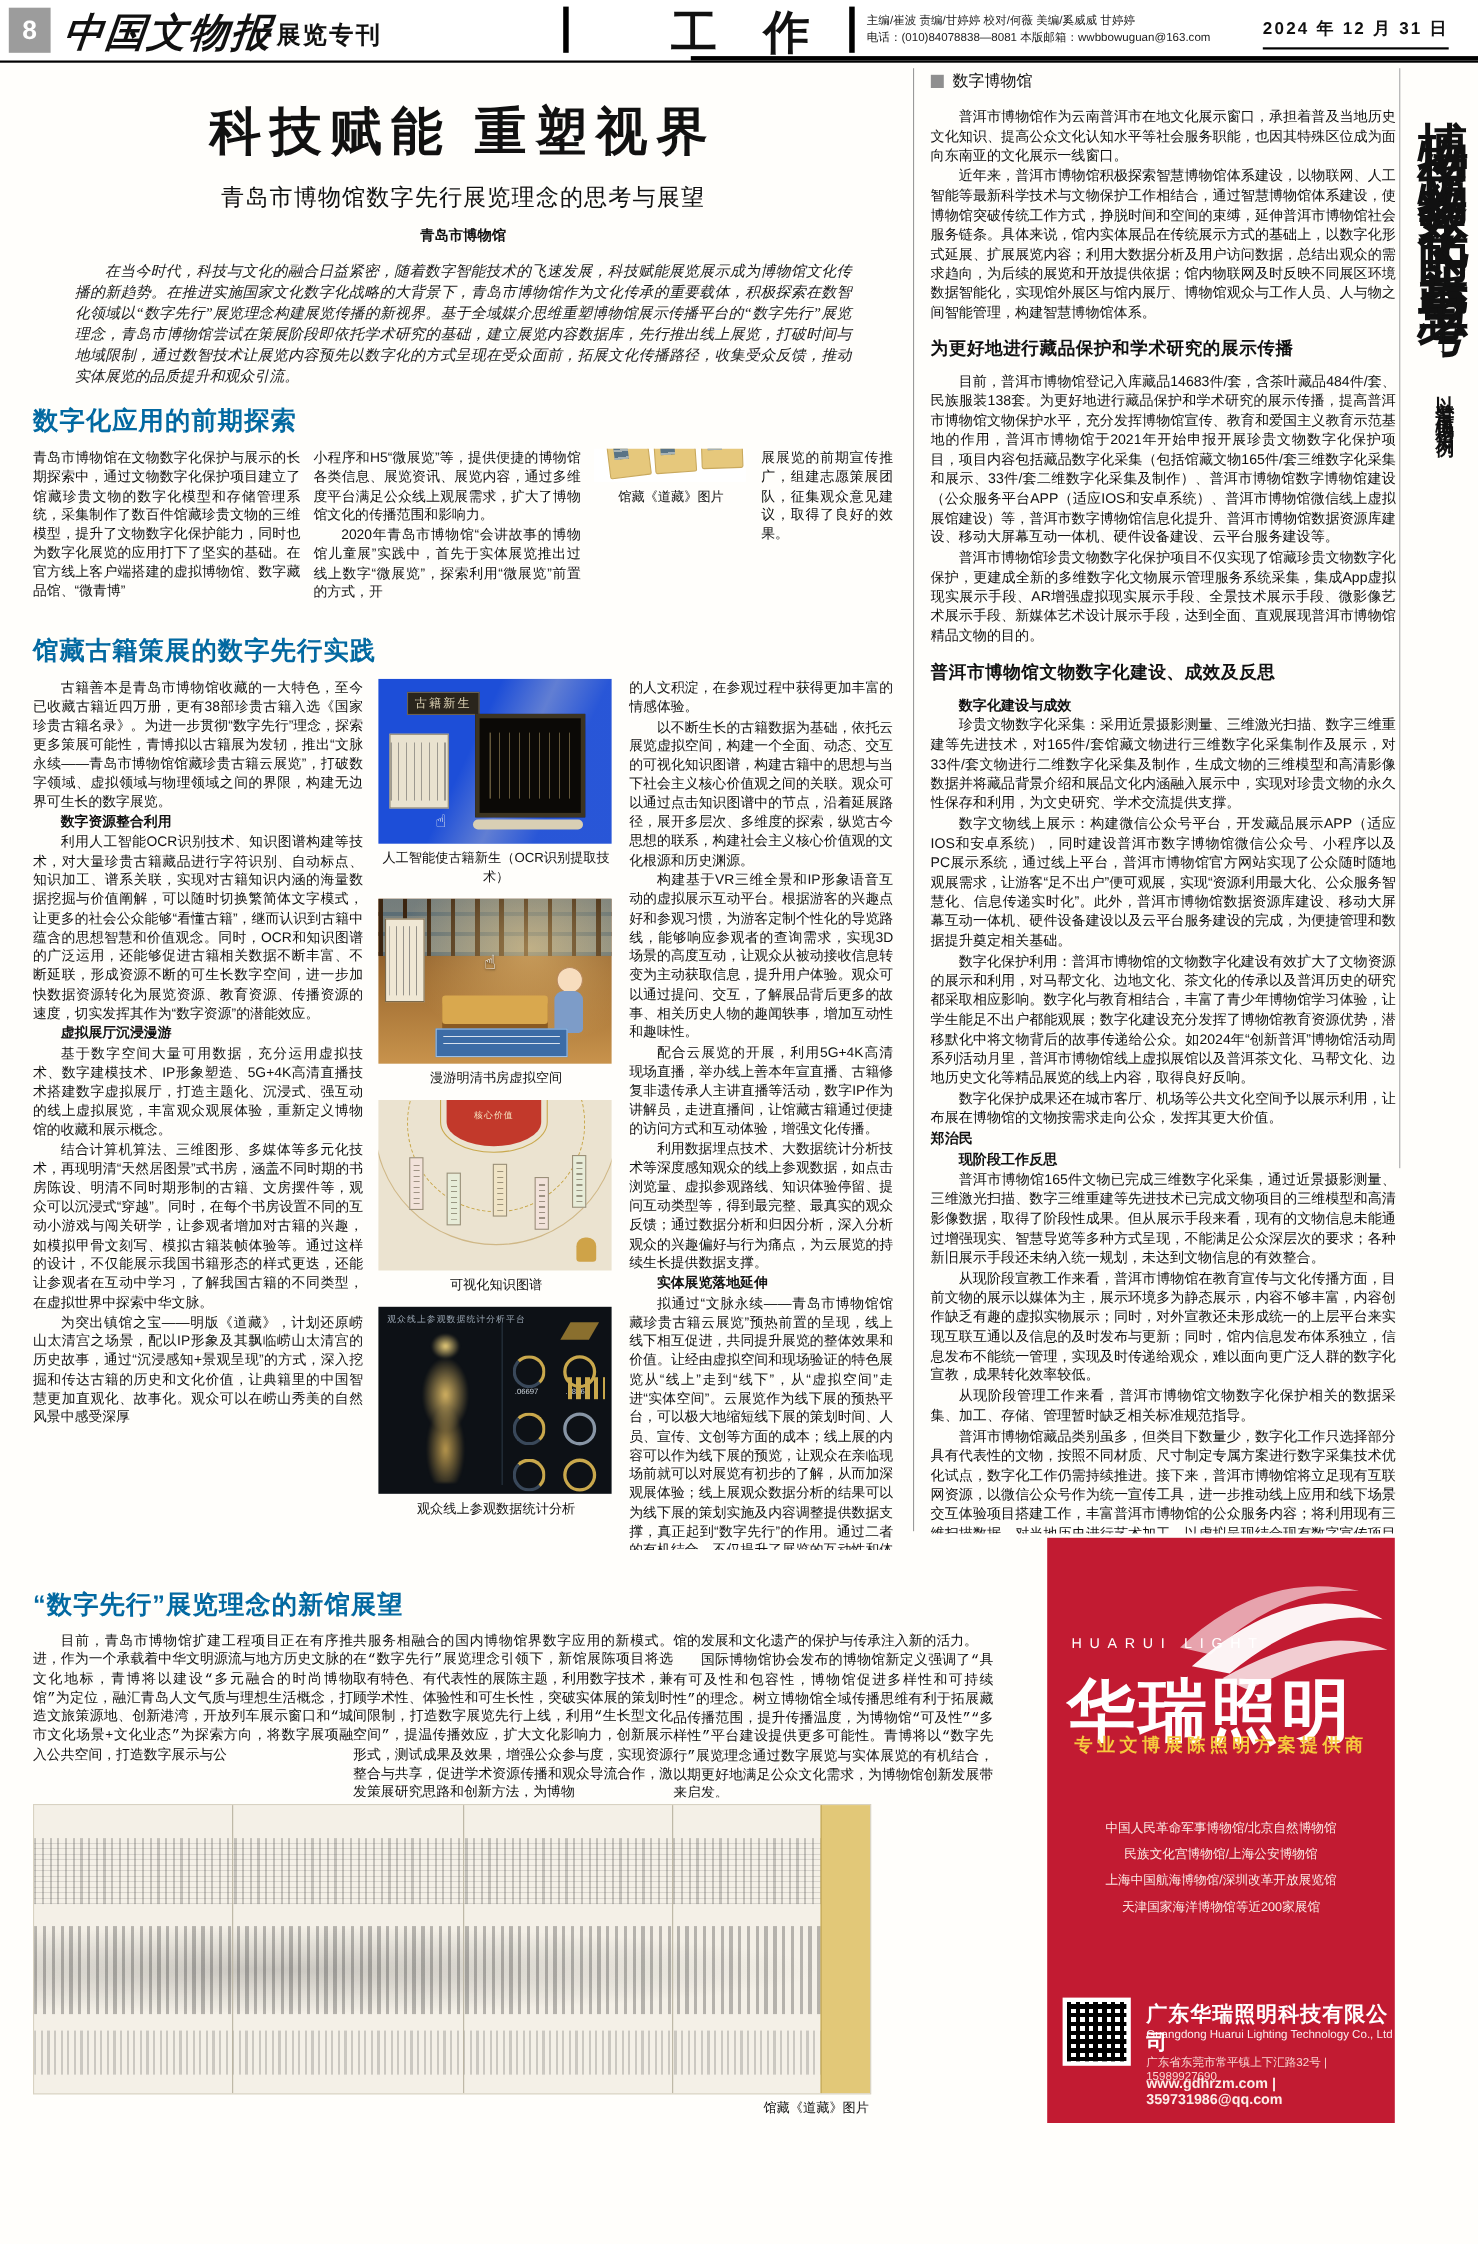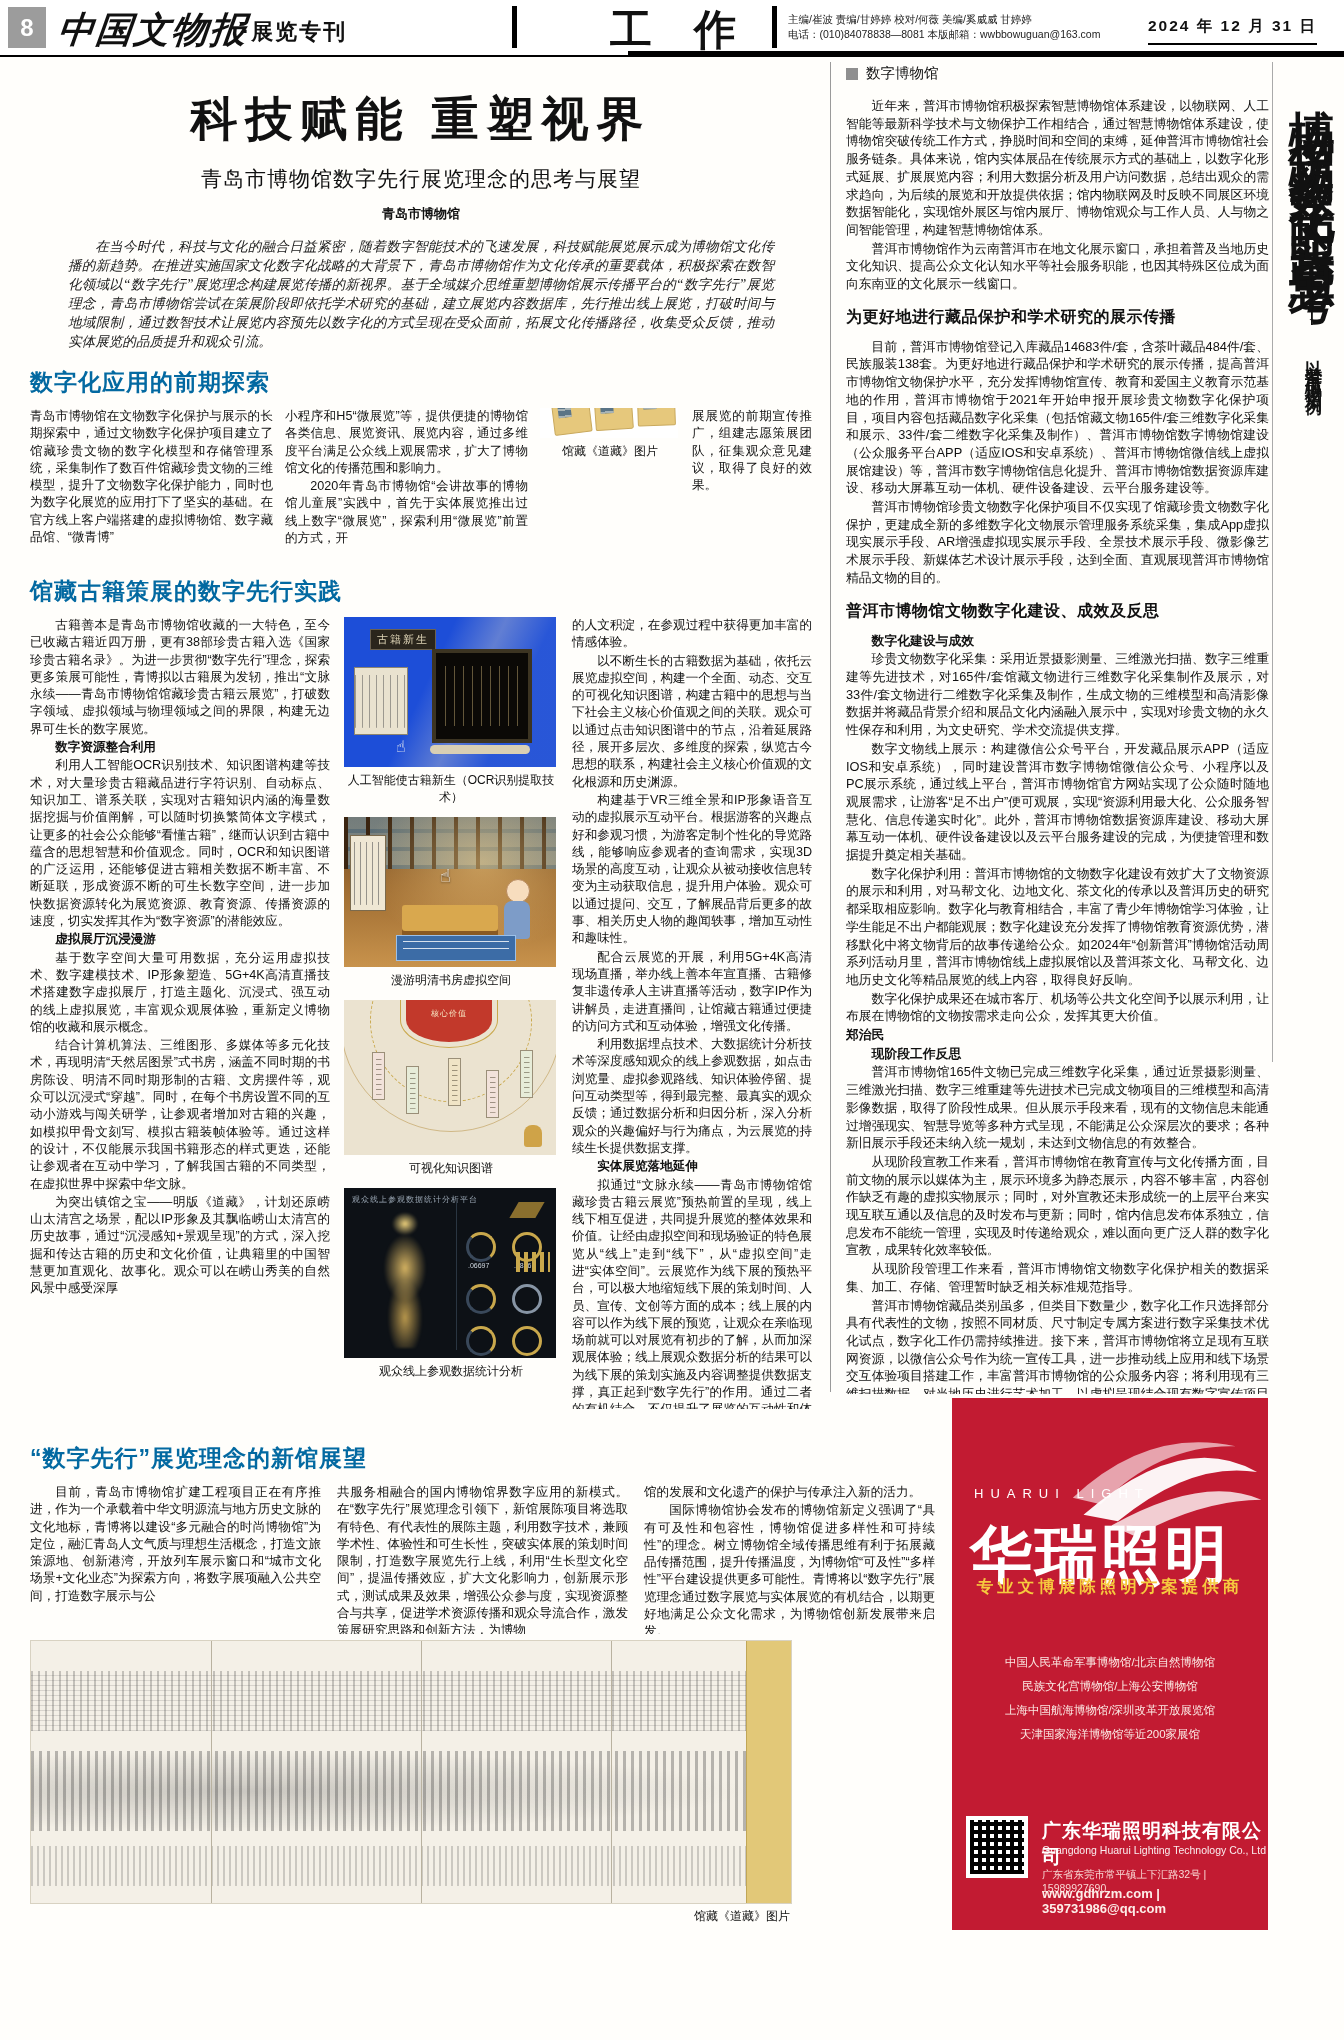--- a/index.html
+++ b/index.html
@@ -96,21 +96,21 @@
        filter:blur(1px);}
   .fig-dash .panel{position:absolute;left:112px;top:14px;width:92px;height:148px;border-left:1px solid #2a3642;}
   .g1,.g2,.g3,.g4,.g5,.g6{position:absolute;width:24px;height:24px;border-radius:50%;border:3px solid #39485a;}
   .gold{border-color:#c9a84c #c9a84c #39485a #39485a !important;}
   .fig-dash .num{position:absolute;color:#cfd8e0;font-size:7px;}
   .fig-dash .bars{position:absolute;right:6px;top:64px;width:34px;height:20px;
        background:repeating-linear-gradient(90deg,#c9a84c 0 4px,transparent 4px 8px);}
   .fig-dash .iso{position:absolute;right:16px;top:14px;width:26px;height:16px;background:#8a6f2e;transform:skewX(-30deg);}
   
   .s3{position:absolute;left:30px;top:1443px;width:905px;}
-  .s3row{display:flex;gap:16px;height:150px;overflow:hidden;}
+  .s3row{display:flex;height:150px;overflow:hidden;font-family:Liberation Mono, monospace;}
   .s3row>div{width:291px;}
   .scrollimg{position:absolute;left:30px;top:1640px;width:760px;height:262px;background:#f4f0e7;border:1px solid #d8d2c2;overflow:hidden;}
   .scrollimg .band{position:absolute;filter:blur(.6px);}
   .bd1{left:0;top:30px;width:720px;height:60px;
        background:repeating-linear-gradient(90deg,rgba(70,70,70,.28) 0 2px,transparent 2px 7px),
                   repeating-linear-gradient(0deg,rgba(90,90,90,.18) 0 1px,transparent 1px 5px);}
   .bd2{left:0;top:110px;width:720px;height:80px;
        background:repeating-linear-gradient(90deg,rgba(60,60,60,.34) 0 3px,transparent 3px 8px),
                   radial-gradient(ellipse at 30% 50%,rgba(80,80,80,.25),transparent 70%);}
   .bd3{left:0;top:205px;width:720px;height:40px;
@@ -315,22 +315,22 @@
     <div class="yend"></div>
   </div>
   <div class="scrollcap">馆藏《道藏》图片</div>
 
   <div class="divider-v"></div>
   <div class="right-zone t">
     <div class="tagline">
       <span class="sq"></span>
       <span>数字博物馆</span>
     </div>
+    <p>普洱市博物馆作为云南普洱市在地文化展示窗口，承担着普及当地历史文化知识、提高公众文化认知水平等社会服务职能，也因其特殊区位成为面向东南亚的文化展示一线窗口。</p>
     <p>近年来，普洱市博物馆积极探索智慧博物馆体系建设，以物联网、人工智能等最新科学技术与文物保护工作相结合，通过智慧博物馆体系建设，使博物馆突破传统工作方式，挣脱时间和空间的束缚，延伸普洱市博物馆社会服务链条。具体来说，馆内实体展品在传统展示方式的基础上，以数字化形式延展、扩展展览内容；利用大数据分析及用户访问数据，总结出观众的需求趋向，为后续的展览和开放提供依据；馆内物联网及时反映不同展区环境数据智能化，实现馆外展区与馆内展厅、博物馆观众与工作人员、人与物之间智能管理，构建智慧博物馆体系。</p>
-    <p>普洱市博物馆作为云南普洱市在地文化展示窗口，承担着普及当地历史文化知识、提高公众文化认知水平等社会服务职能，也因其特殊区位成为面向东南亚的文化展示一线窗口。</p>
     <h3>为更好地进行藏品保护和学术研究的展示传播</h3>
     <p>目前，普洱市博物馆登记入库藏品14683件/套，含茶叶藏品484件/套、民族服装138套。为更好地进行藏品保护和学术研究的展示传播，提高普洱市博物馆文物保护水平，充分发挥博物馆宣传、教育和爱国主义教育示范基地的作用，普洱市博物馆于2021年开始申报开展珍贵文物数字化保护项目，项目内容包括藏品数字化采集（包括馆藏文物165件/套三维数字化采集和展示、33件/套二维数字化采集及制作）、普洱市博物馆数字博物馆建设（公众服务平台APP（适应IOS和安卓系统）、普洱市博物馆微信线上虚拟展馆建设）等，普洱市数字博物馆信息化提升、普洱市博物馆数据资源库建设、移动大屏幕互动一体机、硬件设备建设、云平台服务建设等。</p>
     <p>普洱市博物馆珍贵文物数字化保护项目不仅实现了馆藏珍贵文物数字化保护，更建成全新的多维数字化文物展示管理服务系统采集，集成App虚拟现实展示手段、AR增强虚拟现实展示手段、全景技术展示手段、微影像艺术展示手段、新媒体艺术设计展示手段，达到全面、直观展现普洱市博物馆精品文物的目的。</p>
     <h3>普洱市博物馆文物数字化建设、成效及反思</h3>
     <p class="sub">数字化建设与成效</p>
     <p>珍贵文物数字化采集：采用近景摄影测量、三维激光扫描、数字三维重建等先进技术，对165件/套馆藏文物进行三维数字化采集制作及展示，对33件/套文物进行二维数字化采集及制作，生成文物的三维模型和高清影像数据并将藏品背景介绍和展品文化内涵融入展示中，实现对珍贵文物的永久性保存和利用，为文史研究、学术交流提供支撑。</p>
     <p>数字文物线上展示：构建微信公众号平台，开发藏品展示APP（适应IOS和安卓系统），同时建设普洱市数字博物馆微信公众号、小程序以及PC展示系统，通过线上平台，普洱市博物馆官方网站实现了公众随时随地观展需求，让游客“足不出户”便可观展，实现“资源利用最大化、公众服务智慧化、信息传递实时化”。此外，普洱市博物馆数据资源库建设、移动大屏幕互动一体机、硬件设备建设以及云平台服务建设的完成，为便捷管理和数据提升奠定相关基础。</p>
     <p>数字化保护利用：普洱市博物馆的文物数字化建设有效扩大了文物资源的展示和利用，对马帮文化、边地文化、茶文化的传承以及普洱历史的研究都采取相应影响。数字化与教育相结合，丰富了青少年博物馆学习体验，让学生能足不出户都能观展；数字化建设充分发挥了博物馆教育资源优势，潜移默化中将文物背后的故事传递给公众。如2024年“创新普洱”博物馆活动周系列活动月里，普洱市博物馆线上虚拟展馆以及普洱茶文化、马帮文化、边地历史文化等精品展览的线上内容，取得良好反响。</p>
     <p>数字化保护成果还在城市客厅、机场等公共文化空间予以展示利用，让布展在博物馆的文物按需求走向公众，发挥其更大价值。</p>
     <p class="author noind">郑治民</p>

